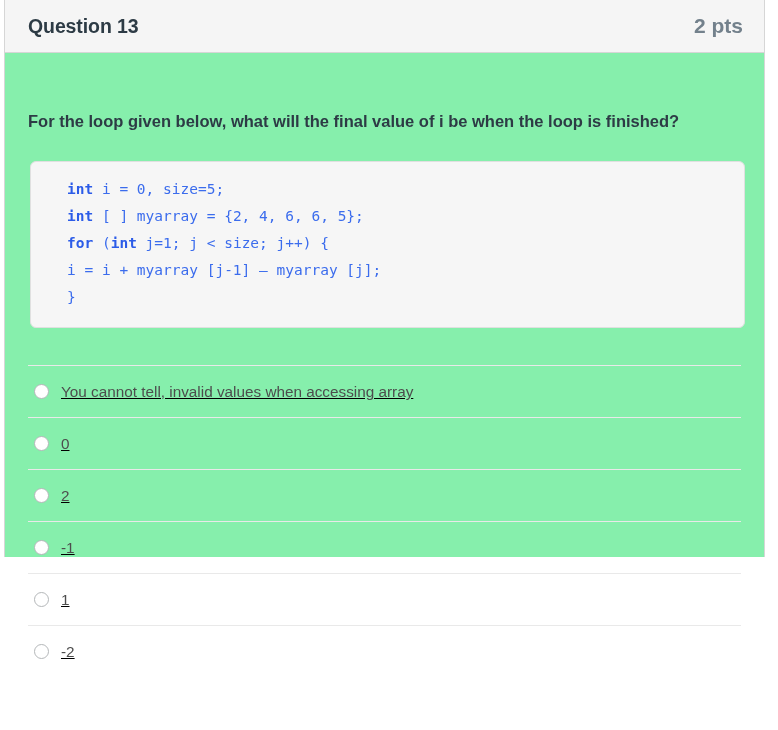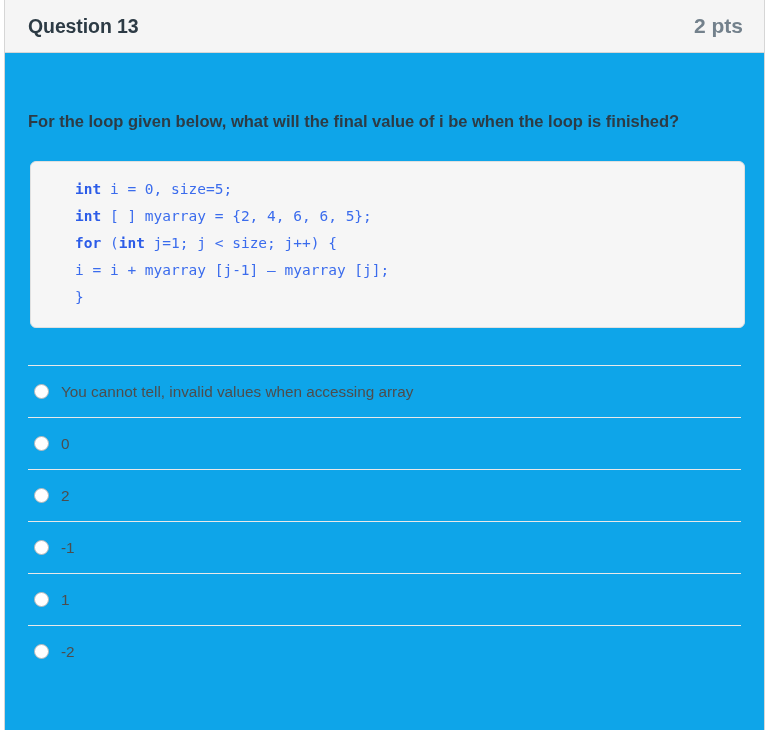--- a/index.html
+++ b/index.html
@@ -12,25 +12,25 @@
     height: 730px;
     font-family: "Liberation Sans", sans-serif;
     -webkit-font-smoothing: antialiased;
   }
 
   .question-card {
     position: absolute;
     left: 4px;
     top: 0px;
     width: 761px;
-    height: 730px;
+    height: 557px;
     border-left: 1px solid #d6d6d6;
     border-right: 1px solid #d6d6d6;
     box-sizing: border-box;
-    background: #0ea5e9;
+    background: #86efac;
   }
 
   
   .question-header {
     height: 53px;
     background: #f5f5f5;
     border-bottom: 1px solid #d6d6d6;
     display: flex;
     align-items: center;
     justify-content: space-between;
@@ -66,21 +66,21 @@
 
   
   .code-block {
     margin-top: 26px;
     margin-left: 2px;
     width: 715px;
     box-sizing: border-box;
     background: #f6f6f6;
     border: 1px solid #e0e0e0;
     border-radius: 6px;
-    padding: 14px 16px 16px 24px;
+    padding: 14px 16px 16px 16px;
   }
   .code-line {
     font-family: "DejaVu Sans Mono", "Liberation Mono", monospace;
     font-size: 14.5px;
     line-height: 27px;
     color: #3b6ced;
     white-space: pre;
     padding-left: 20px;
   }
   .code-line .kw {
@@ -92,20 +92,21 @@
   .answers {
     margin-top: 37px;
   }
   .answer-row {
     display: flex;
     align-items: center;
     height: 51px;
     border-top: 1px solid #e9e9e9;
     padding-left: 6px;
     cursor: pointer;
+    text-decoration: underline;
   }
   .radio {
     width: 15px;
     height: 15px;
     border: 1px solid #b4b7b9;
     border-radius: 50%;
     background: #ffffff;
     flex: 0 0 auto;
     box-sizing: border-box;
   }

